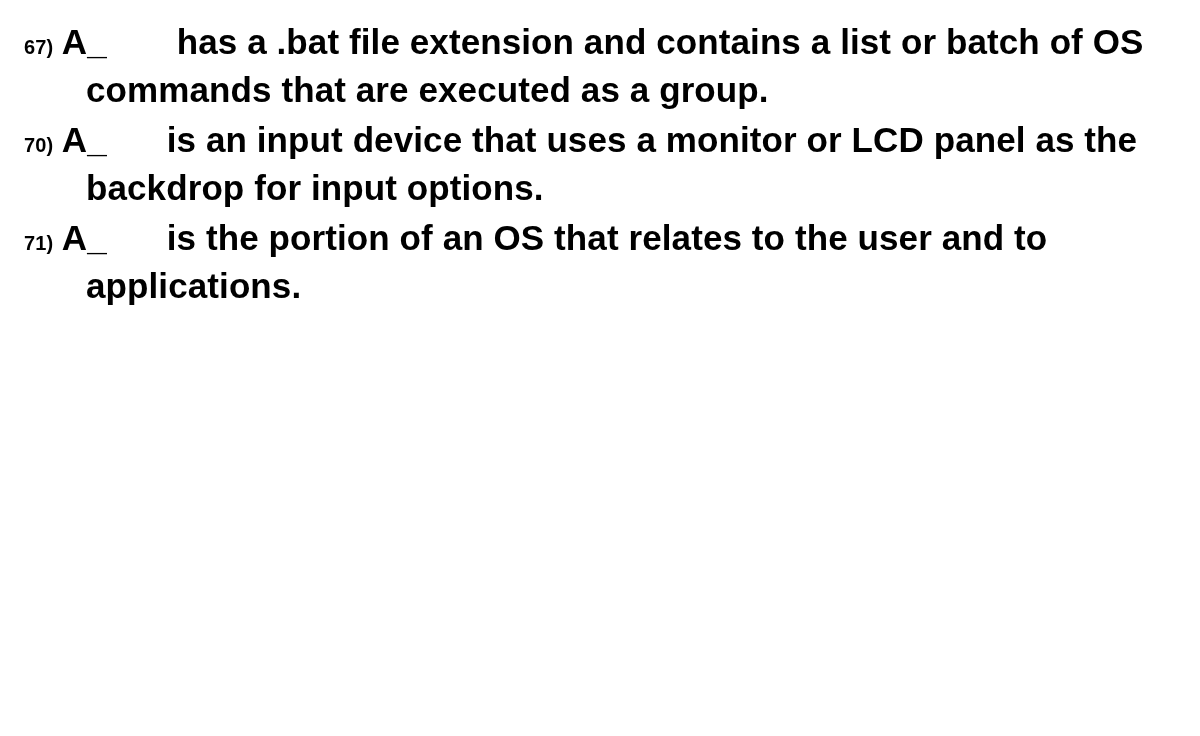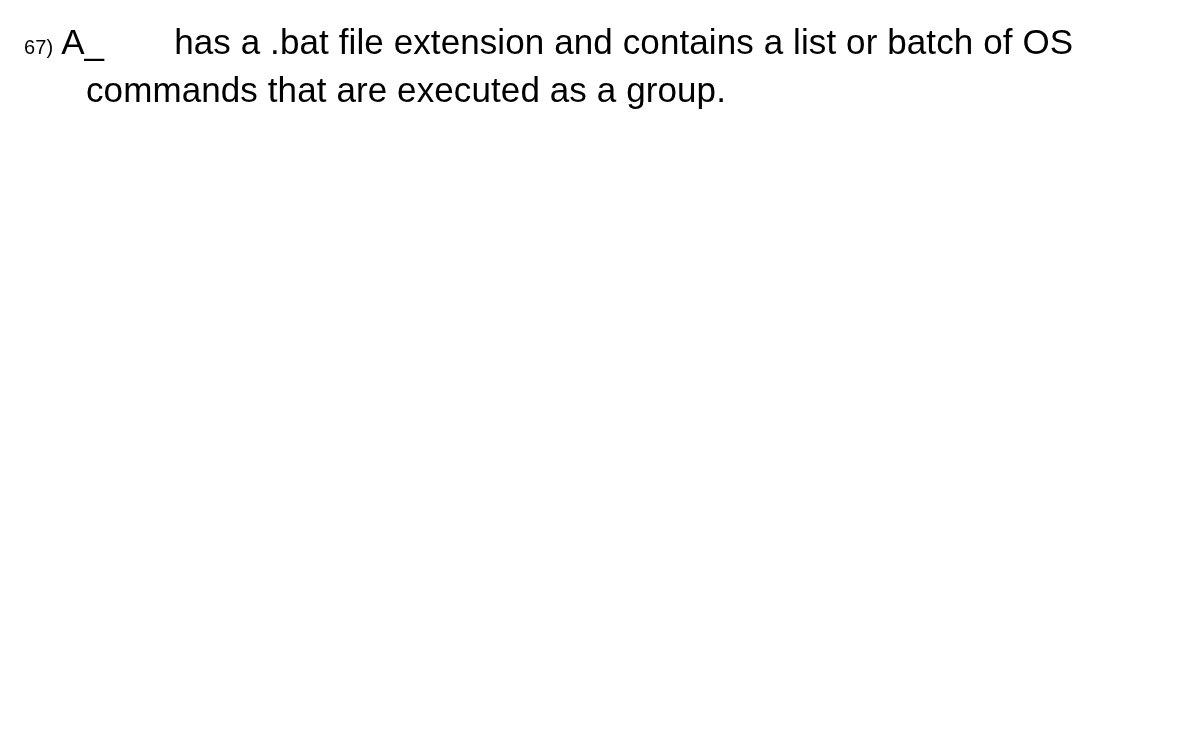--- a/index.html
+++ b/index.html
@@ -14,20 +14,21 @@
 }
 .page {
   box-sizing: border-box;
   padding: 18px 20px 0 24px;
   font-size: 35px;
   line-height: 1.37;
   letter-spacing: 0.1px;
 }
 .item {
   margin-bottom: 2px;
+  font-weight: bold;
 }
 .num {
   font-size: 20px;
   vertical-align: baseline;
 }
 .lead {
   
 }
 .hang {
   padding-left: 62px;
@@ -47,15 +48,23 @@
 
 <div class="page">
 
   <div class="item hang">
     <span class="num">67)</span>
     <span class="lead">A_</span><span class="gap1"></span><span>has a .bat file extension and contains a list or batch of OS commands that are executed as a group.</span>
   </div>
 
 
 
+  <div class="item hang">
+    <span class="num">70)</span>
+    <span class="lead">A_</span><span class="gap3"></span><span class="gap4"></span><span>is an input device that uses a monitor or LCD panel as the backdrop for input options.</span>
+  </div>
 
+  <div class="item hang">
+    <span class="num">71)</span>
+    <span class="lead">A_</span><span class="gap3"></span><span class="gap4"></span><span>is the portion of an OS that relates to the user and to applications.</span>
+  </div>
 
 </div>
 
 </body></html>

